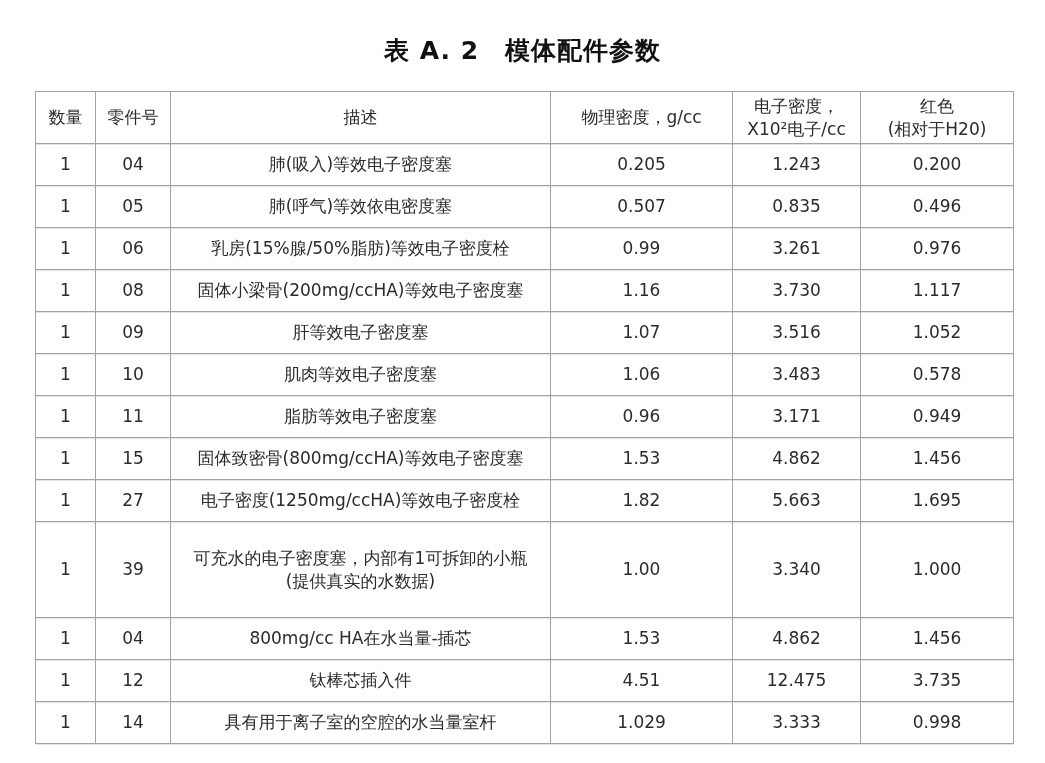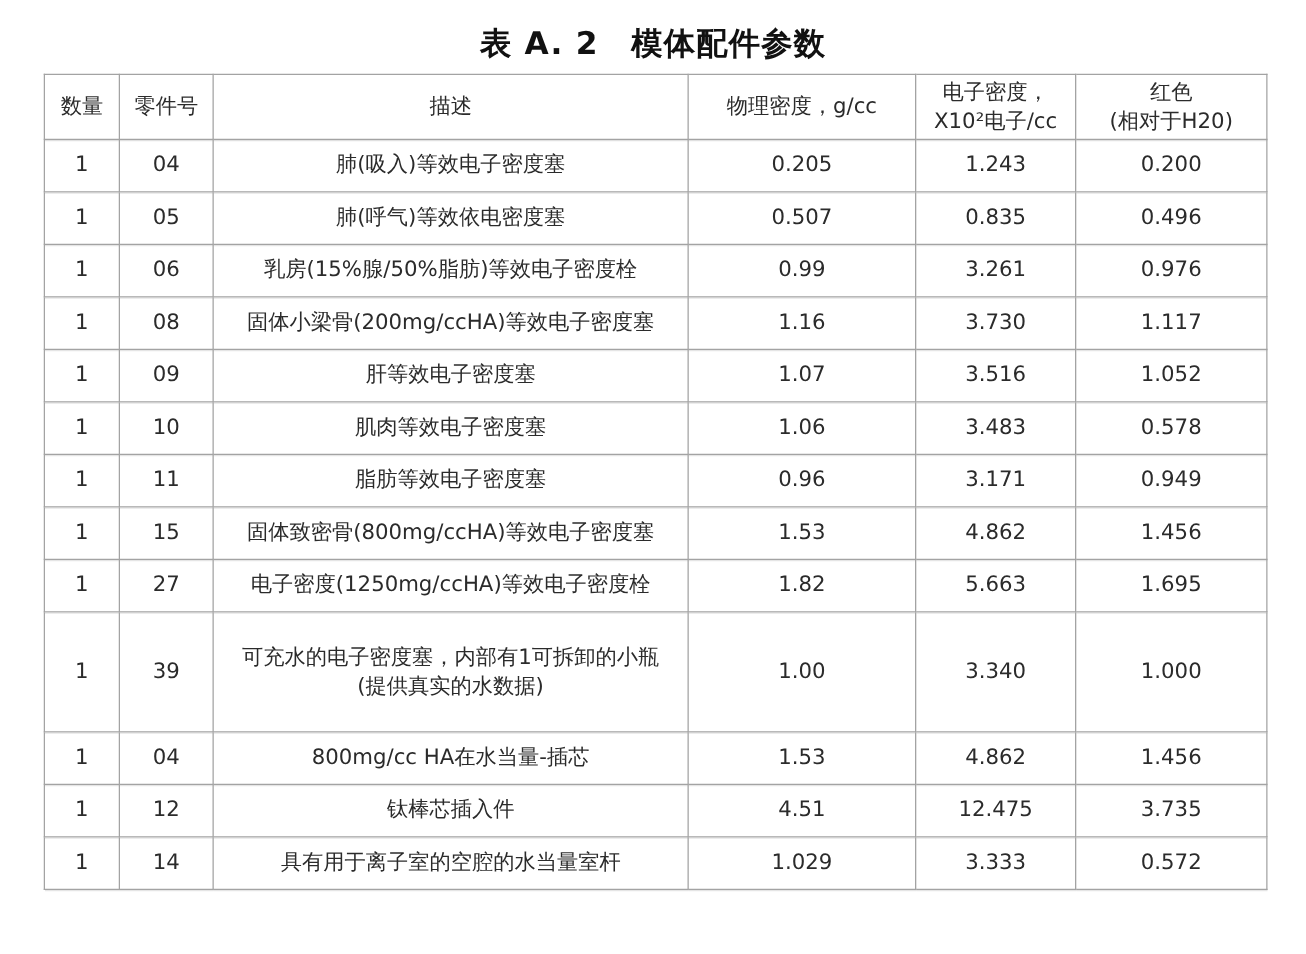--- a/index.html
+++ b/index.html
@@ -15,27 +15,27 @@
     background: #ffffff;
     overflow: hidden;
     position: relative;
   }
   .doc-title {
     text-align: center;
     font-size: 25px;
     font-weight: bold;
     color: #111111;
     margin: 0;
-    padding-top: 18px;
+    padding-top: 34px;
     letter-spacing: 1px;
   }
   table.params {
     border-collapse: collapse;
     table-layout: fixed;
-    margin: 8px 0 0 35px;
+    margin: 24px 0 0 35px;
     width: 978px;
     background: #ffffff;
   }
   table.params th,
   table.params td {
     border: 1px solid #a3a3a3;
     text-align: center;
     vertical-align: middle;
     padding: 2px 6px;
     box-sizing: border-box;
@@ -189,18 +189,18 @@
           <td>4.51</td>
           <td>12.475</td>
           <td>3.735</td>
         </tr>
         <tr>
           <td>1</td>
           <td>14</td>
           <td>具有用于离子室的空腔的水当量室杆</td>
           <td>1.029</td>
           <td>3.333</td>
-          <td>0.572</td>
+          <td>0.998</td>
         </tr>
       </tbody>
   </table>
 
 </div>
 
 </body></html>

